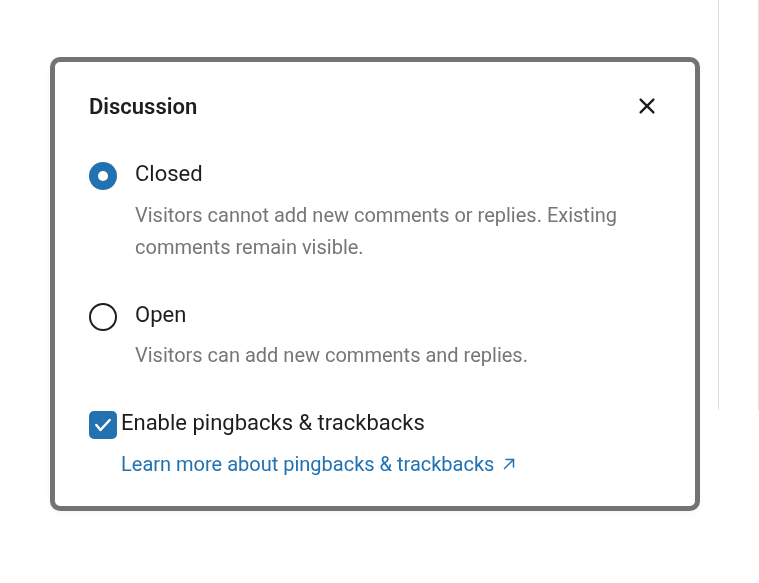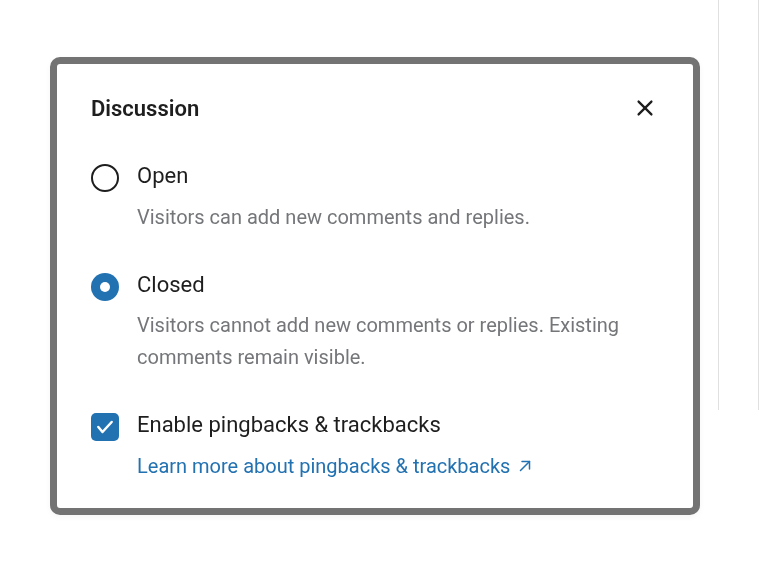--- a/index.html
+++ b/index.html
@@ -29,21 +29,21 @@
       width: 1px;
       height: 410px;
       background: #e0e0e0;
     }
     .panel {
       position: absolute;
       top: 57px;
       left: 50px;
       width: 650px;
       background: #ffffff;
-      border: 7px solid #737373;
+      border: 5px solid #737373;
       border-radius: 10px;
       padding: 30px 34px 30px 34px;
       box-shadow: 0 2px 6px rgba(0,0,0,0.04);
     }
     .panel-header {
       display: flex;
       justify-content: space-between;
       align-items: center;
       margin-bottom: 40px;
     }
@@ -108,21 +108,21 @@
       line-height: 1.3;
     }
     .option-desc {
       font-size: 20px;
       color: #747679;
       line-height: 1.6;
     }
     .checkbox-row {
       display: flex;
       align-items: flex-start;
-      gap: 18px;
+      gap: 4px;
     }
     .checkbox {
       width: 28px;
       height: 28px;
       border-radius: 5px;
       background: #2271b1;
       display: flex;
       align-items: center;
       justify-content: center;
       flex-shrink: 0;
@@ -167,32 +167,32 @@
     <div class="panel-title">Discussion</div>
     <button class="close-btn">
       <svg viewBox="0 0 24 24" fill="none" stroke="#1e1e1e" stroke-width="2.5" stroke-linecap="round">
         <line x1="5" y1="5" x2="19" y2="19"></line>
         <line x1="19" y1="5" x2="5" y2="19"></line>
       </svg>
     </button>
   </div>
 
   <div class="option">
+    <div class="radio radio-checked"></div>
+    <div class="option-content">
+      <div class="option-label">Closed</div>
+      <div class="option-desc">Visitors cannot add new comments or replies. Existing comments remain visible.</div>
+    </div>
+  </div>
+
+  <div class="option">
     <div class="radio radio-unchecked"></div>
     <div class="option-content">
       <div class="option-label">Open</div>
       <div class="option-desc">Visitors can add new comments and replies.</div>
-    </div>
-  </div>
-
-  <div class="option">
-    <div class="radio radio-checked"></div>
-    <div class="option-content">
-      <div class="option-label">Closed</div>
-      <div class="option-desc">Visitors cannot add new comments or replies. Existing comments remain visible.</div>
     </div>
   </div>
 
   <div class="checkbox-row">
     <div class="checkbox">
       <svg viewBox="0 0 24 24" fill="none" stroke="#ffffff" stroke-width="3" stroke-linecap="round" stroke-linejoin="round">
         <polyline points="4,12 9,18 20,6"></polyline>
       </svg>
     </div>
     <div class="checkbox-content">

